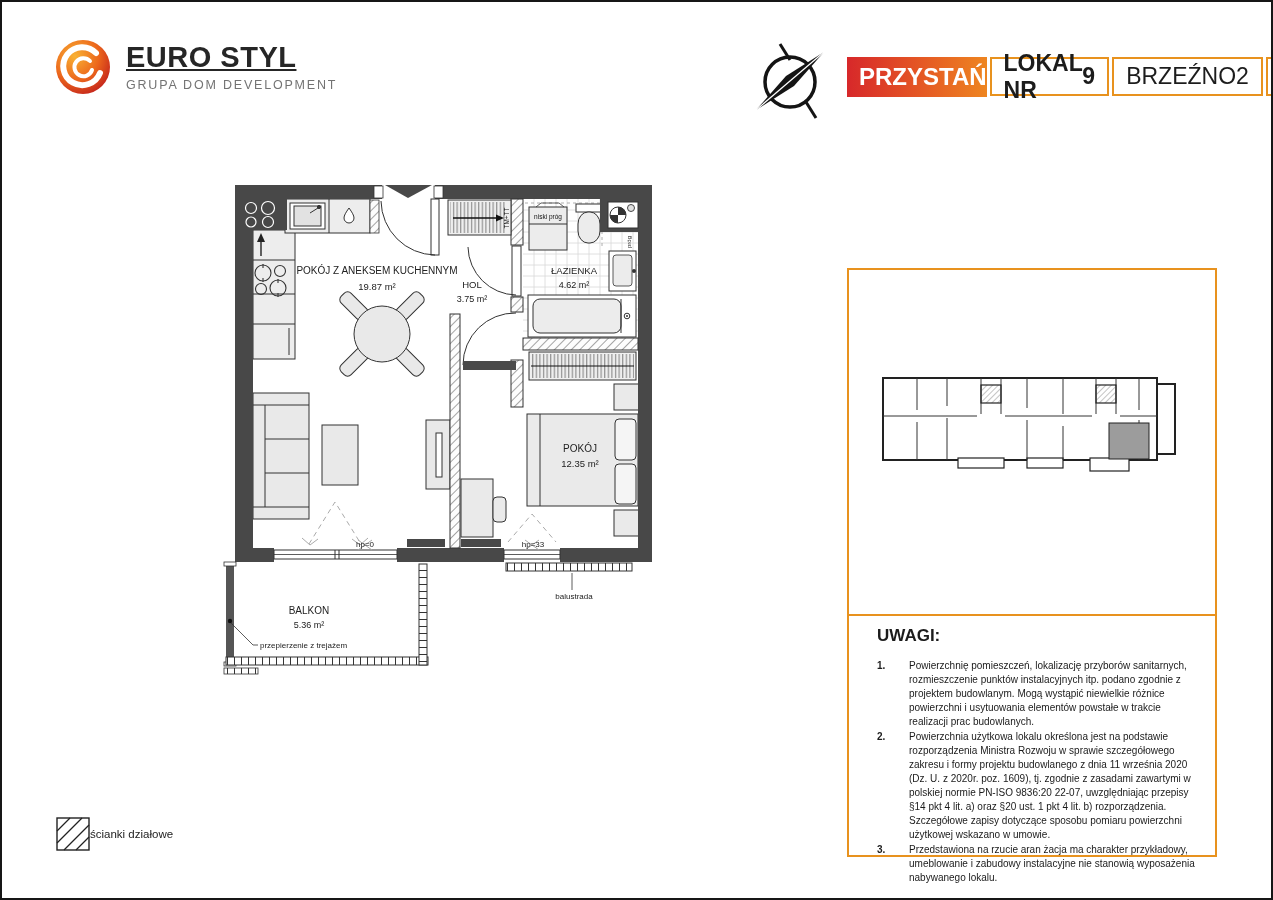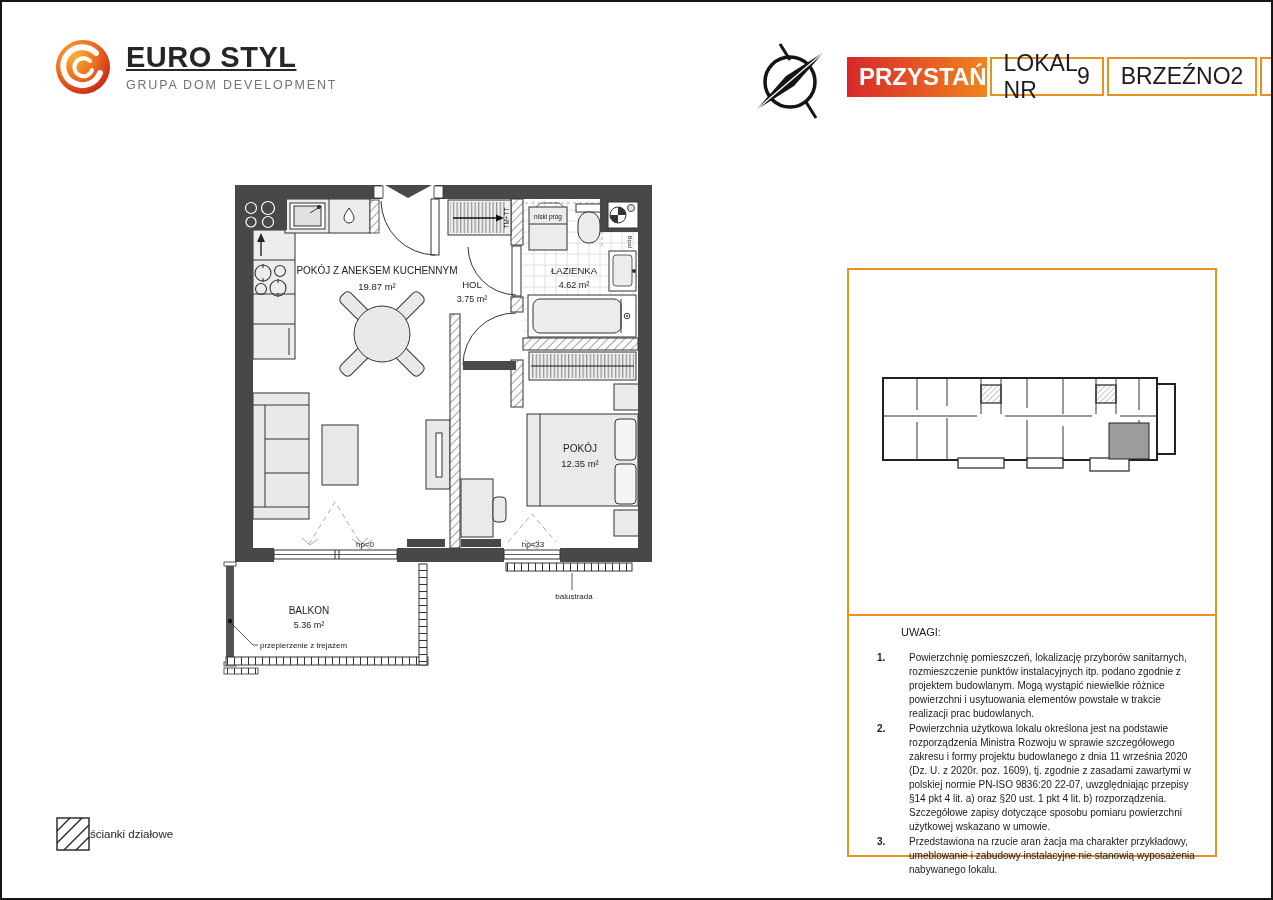--- a/index.html
+++ b/index.html
@@ -13,29 +13,29 @@
 
   
   #compass{position:absolute;left:738px;top:40px;}
 
   
   #htable{position:absolute;left:845px;top:55px;width:370px;display:flex;flex-direction:row;gap:3px;}
   #htable .titlebar{height:40px;background:linear-gradient(90deg,#d7282a 0%,#e55a24 55%,#ee8520 100%);
         color:#fff;font-weight:bold;font-size:24px;line-height:40px;padding-left:12px;box-sizing:border-box;}
   #htable .row{height:39px;border:2px solid #e8921e;box-sizing:border-box;display:flex;
         align-items:center;justify-content:space-between;padding:0 12px;font-size:23px;background:#fff;}
-  #htable .row.bold{font-weight:normal;padding-left:12px;}
+  #htable .row.bold{font-weight:bold;padding-left:12px;}
 
   
   #infobox{position:absolute;left:845px;top:266px;width:370px;height:589px;border:2px solid #e8921e;
         box-sizing:border-box;background:#fff;}
   #bplan{position:absolute;left:28px;top:100px;}
   #infobox .divider{position:absolute;left:0;right:0;top:344px;border-top:2px solid #e8921e;}
   #notes{position:absolute;left:0;right:0;top:356px;padding:0 16px 0 28px;}
-  #notes .ntitle{font-size:11px;font-weight:normal;margin-bottom:13px;margin-left:24px;}
+  #notes .ntitle{font-size:17px;font-weight:bold;margin-bottom:13px;}
   #notes .item{display:flex;margin:0 0 1px 0;}
   #notes .num{flex:0 0 32px;font-size:10px;font-weight:bold;line-height:1.4;}
   #notes .txt{flex:1;font-size:10px;line-height:1.4;color:#1a1a1a;}
 
   
   #legend{position:absolute;left:54px;top:815px;display:flex;align-items:center;}
   #legend .lbl{font-size:11.5px;color:#222;}
 
   
   #fplan{position:absolute;left:205px;top:163px;}

